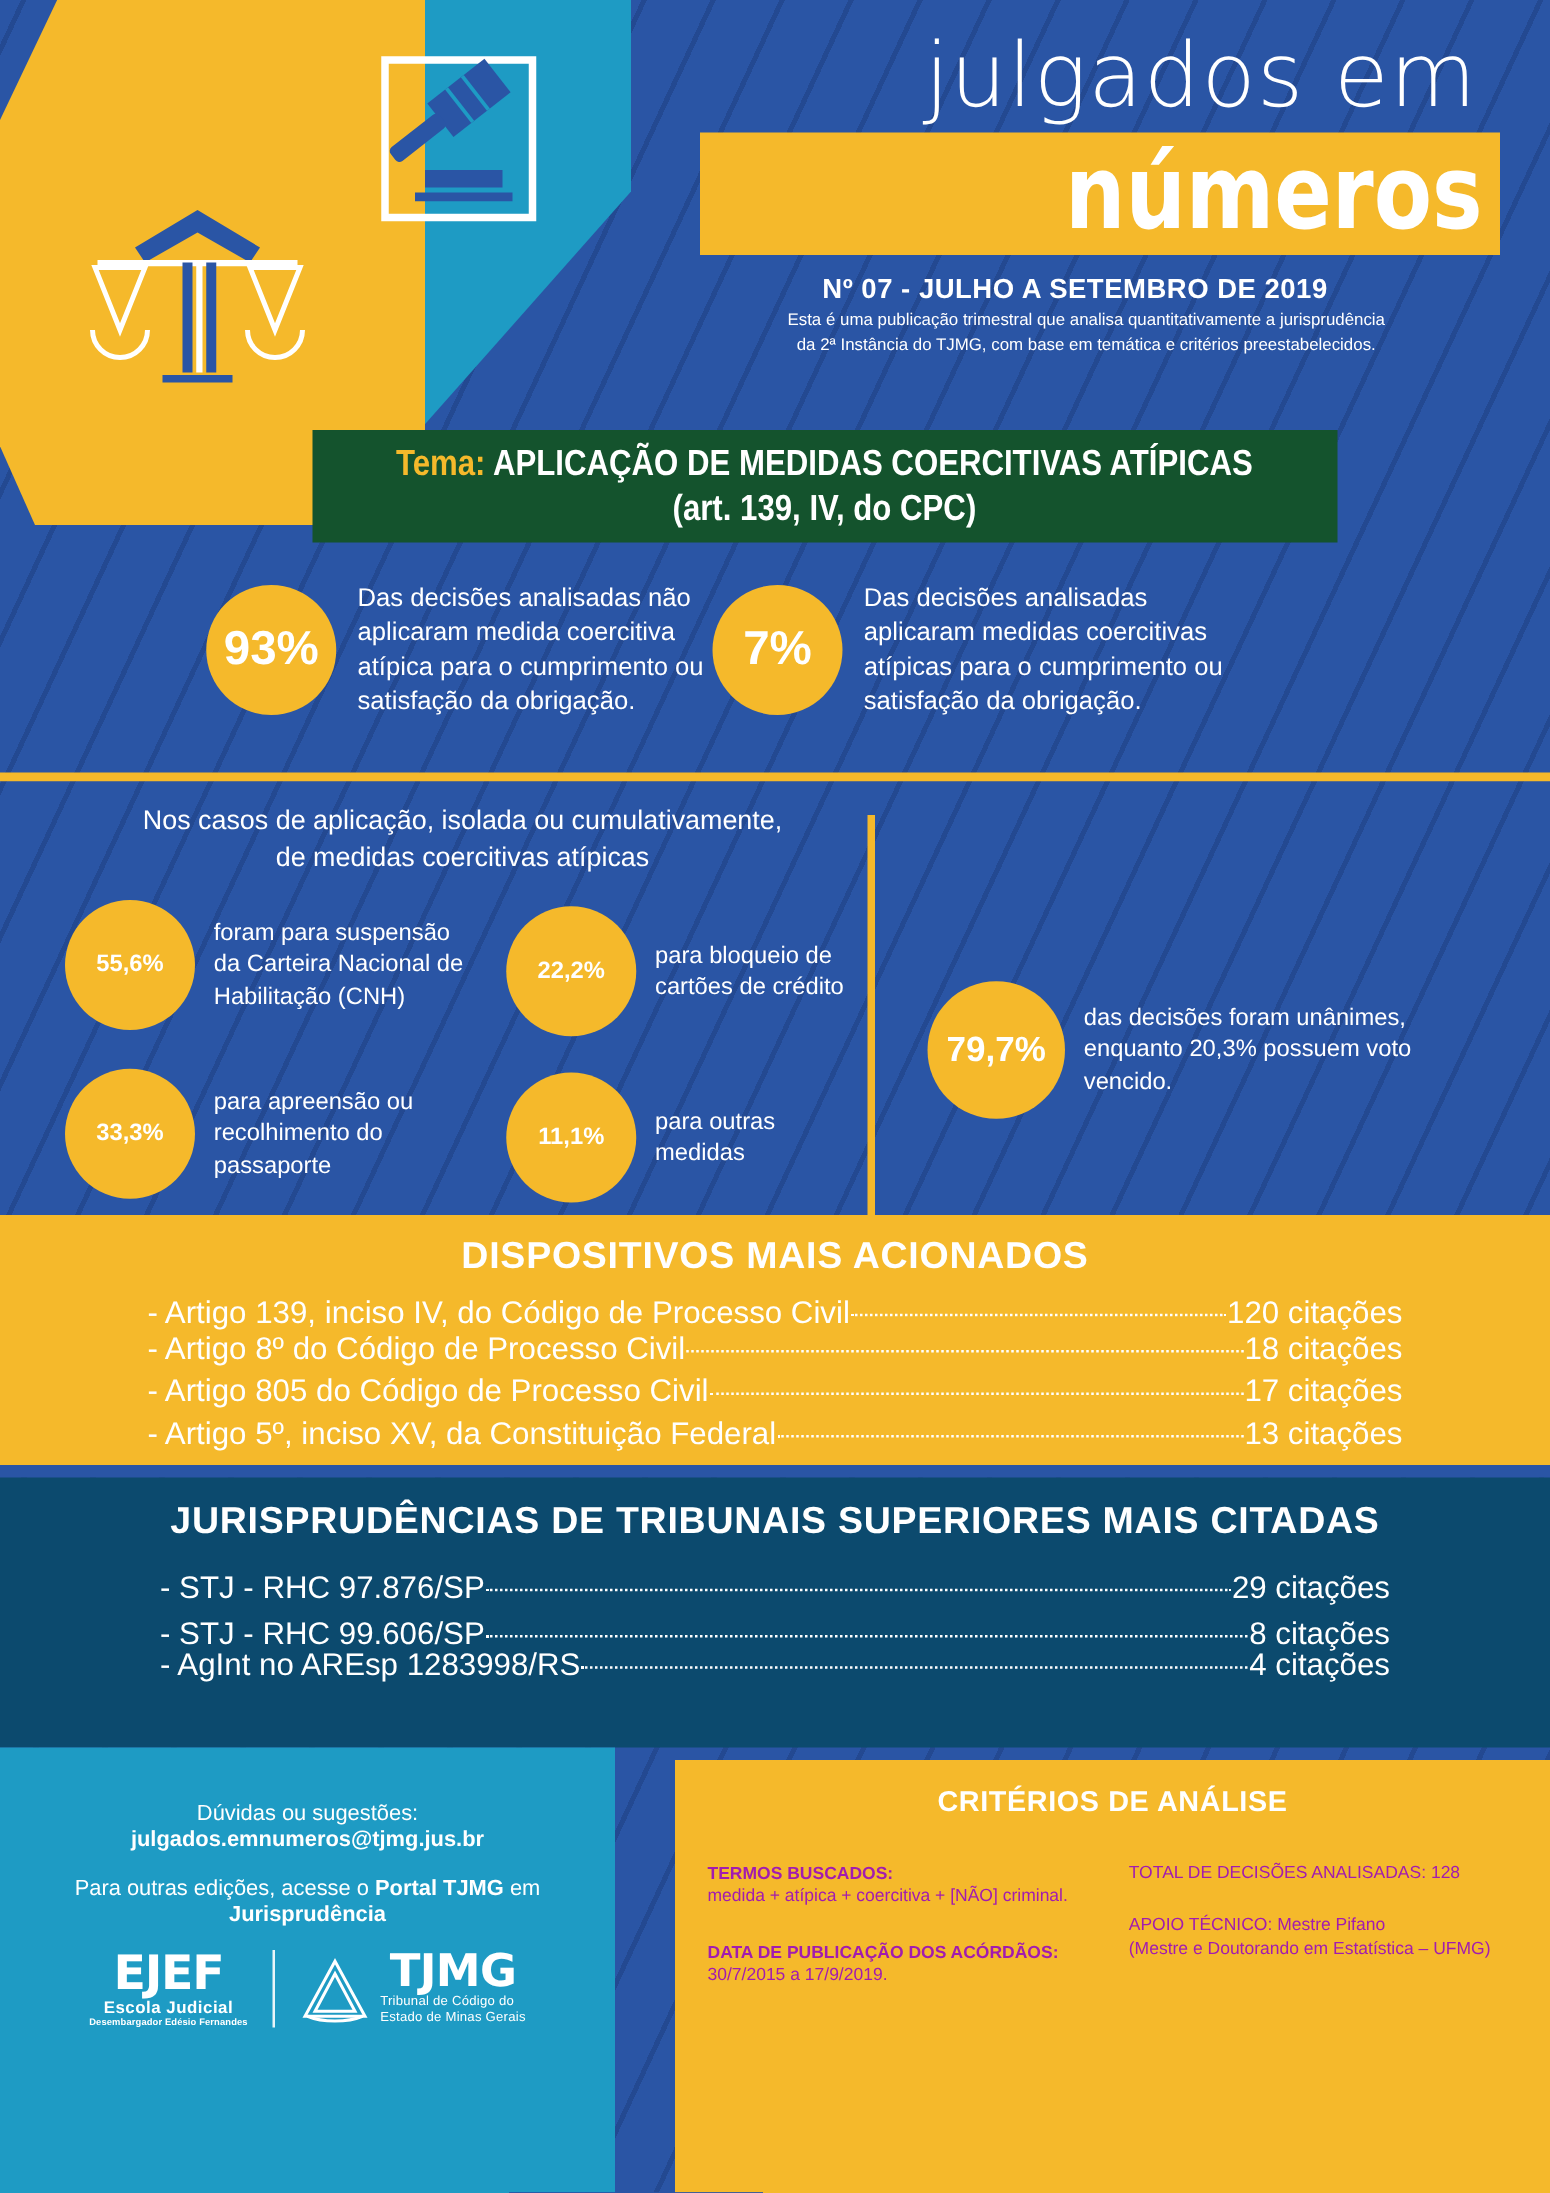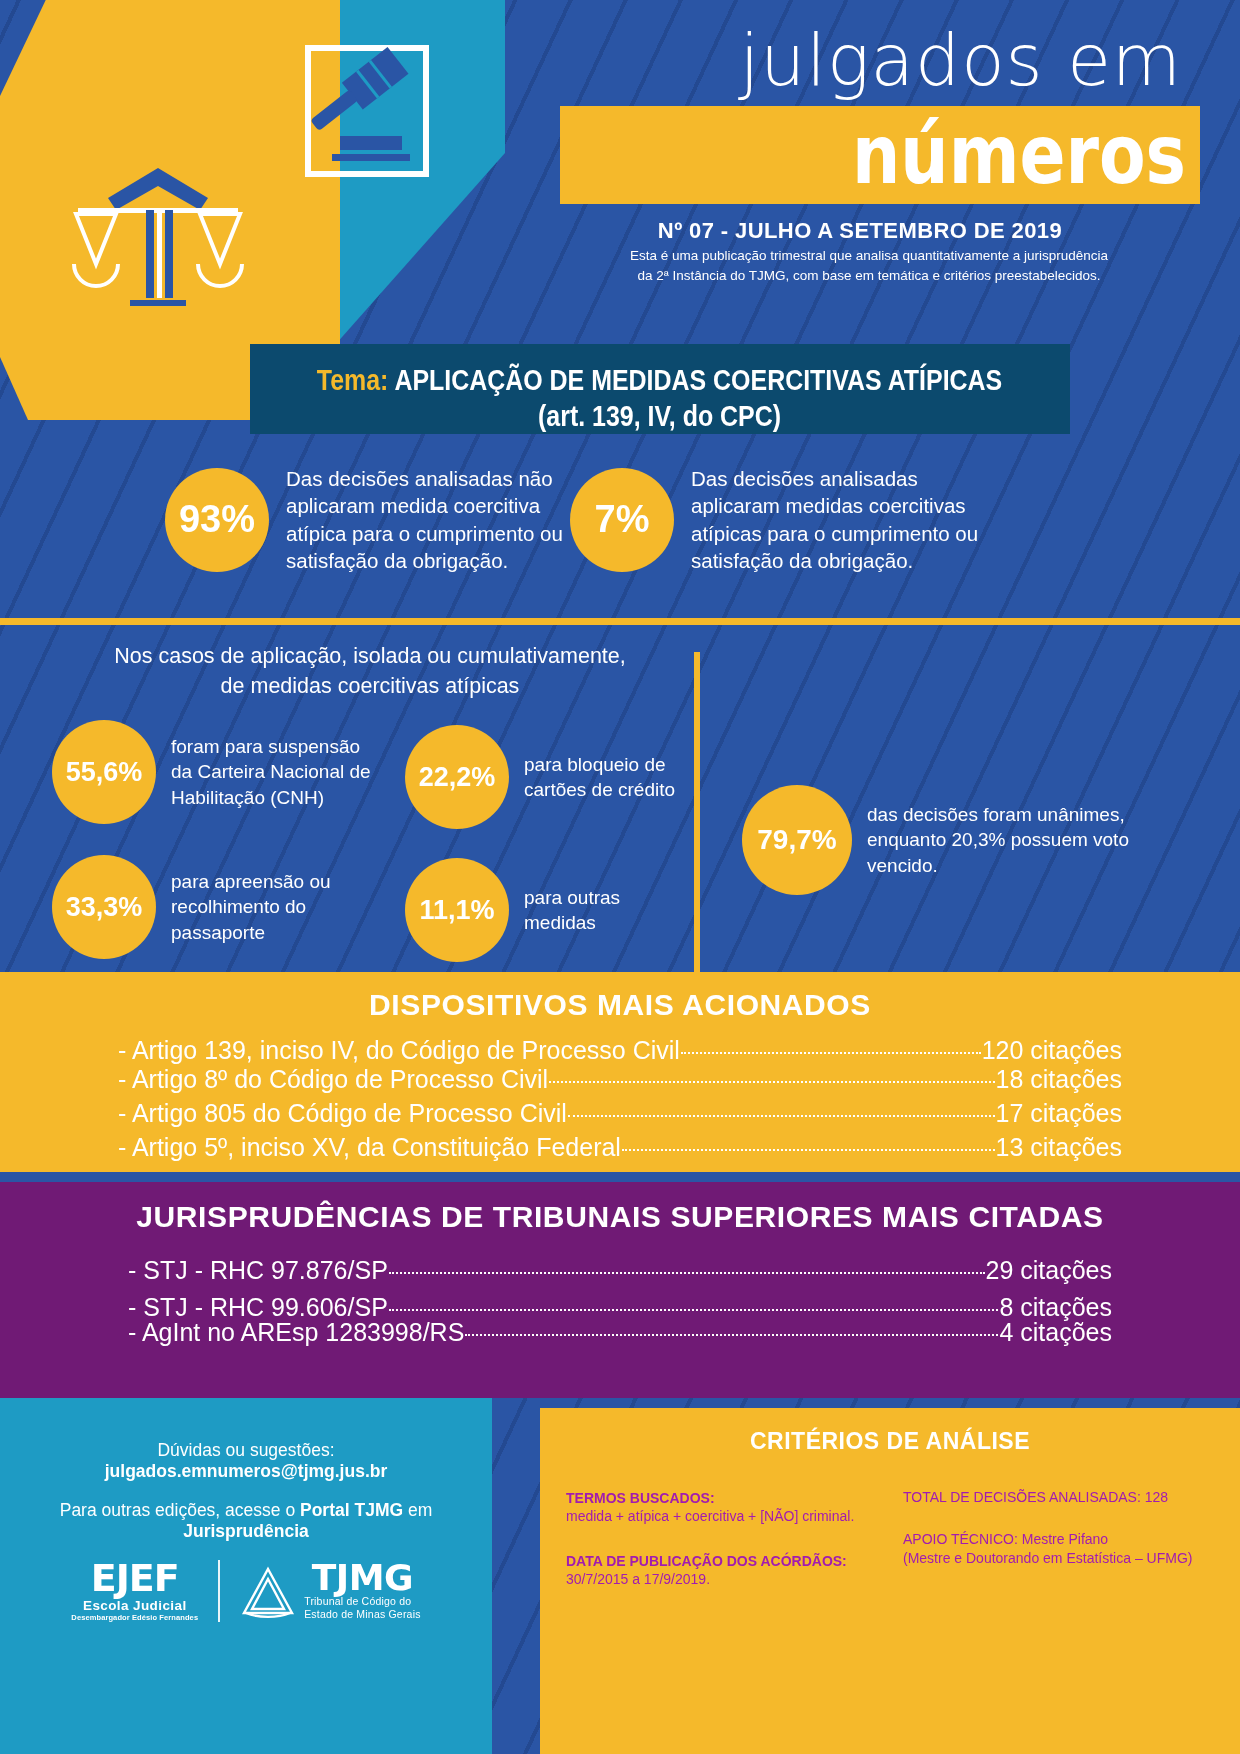--- a/index.html
+++ b/index.html
@@ -68,21 +68,21 @@
     letter-spacing: 0.4px; text-align: center; padding-right: 40px;
   }
   .subtitle {
     margin-top: 2px; font-size: 13.5px; color: #ffffff; line-height: 1.45;
     text-align: center; padding-right: 22px;
   }
 
   
   .theme-banner {
     position: absolute; left: 250px; top: 344px; width: 820px; height: 90px;
-    background: #0c4a6e; display: flex; align-items: flex-end; justify-content: center;
+    background: #14532d; display: flex; align-items: center; justify-content: center;
     text-align: center;
   }
   .theme-inner {
     font-family: "Liberation Sans Narrow", "Liberation Sans", sans-serif;
     color: #ffffff; font-weight: bold; font-size: 29px; line-height: 1.25;
     transform: scaleX(0.86); transform-origin: center;
     white-space: nowrap;
   }
   .theme-label { color: #f5b92b; }
 
@@ -110,32 +110,32 @@
     position: absolute; width: 6px; background: #f5b92b;
   }
 
   
   .mid-head {
     position: absolute; left: 60px; top: 642px; width: 620px;
     text-align: center; color: #ffffff; font-size: 21.5px; line-height: 1.38;
     font-family: "Liberation Sans Narrow", "Liberation Sans", sans-serif;
   }
   .mini-item { position: absolute; display: flex; align-items: center; }
-  .c-mini { width: 104px; height: 104px; font-size: 27px; }
+  .c-mini { width: 104px; height: 104px; font-size: 19px; }
   .c-797  { width: 110px; height: 110px; font-size: 28px; }
   .mini-text {
     color: #ffffff; font-size: 19px; line-height: 1.32; margin-left: 15px;
     font-family: "Liberation Sans Narrow", "Liberation Sans", sans-serif;
   }
 
   
   .band { position: absolute; left: 0; width: 1240px; }
   .band-yellow { background: #f5b92b; }
   .band-blue-thin { background: #2a55a5; }
-  .band-cyan { background: #701a75; }
+  .band-cyan { background: #0c4a6e; }
   .band-title {
     text-align: center; color: #ffffff; font-weight: bold;
     font-family: "Liberation Sans Narrow", "Liberation Sans", sans-serif;
     font-size: 30px; letter-spacing: 0.6px;
   }
   .dotrow {
     display: flex; align-items: baseline; color: #ffffff;
     font-family: "Liberation Sans Narrow", "Liberation Sans", sans-serif;
     font-size: 25px; line-height: 1.0; white-space: nowrap;
   }

